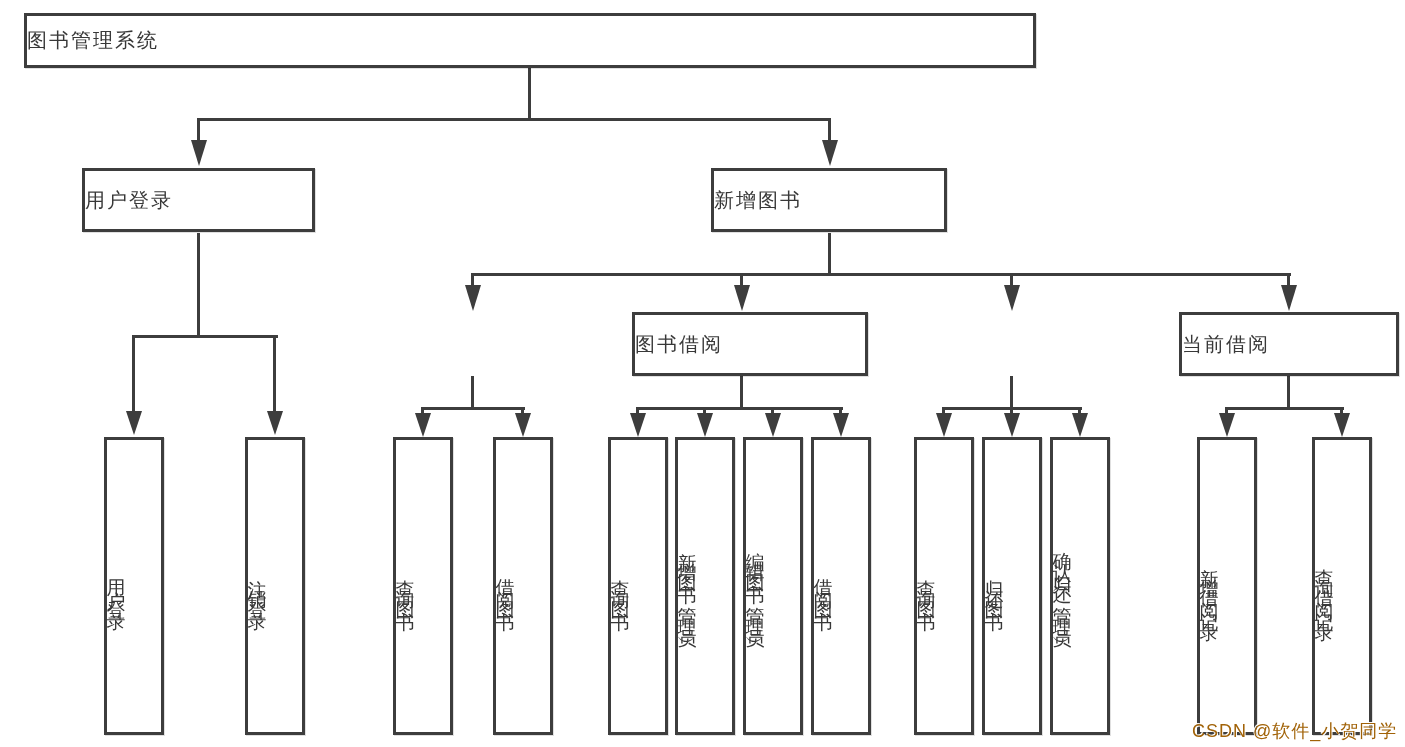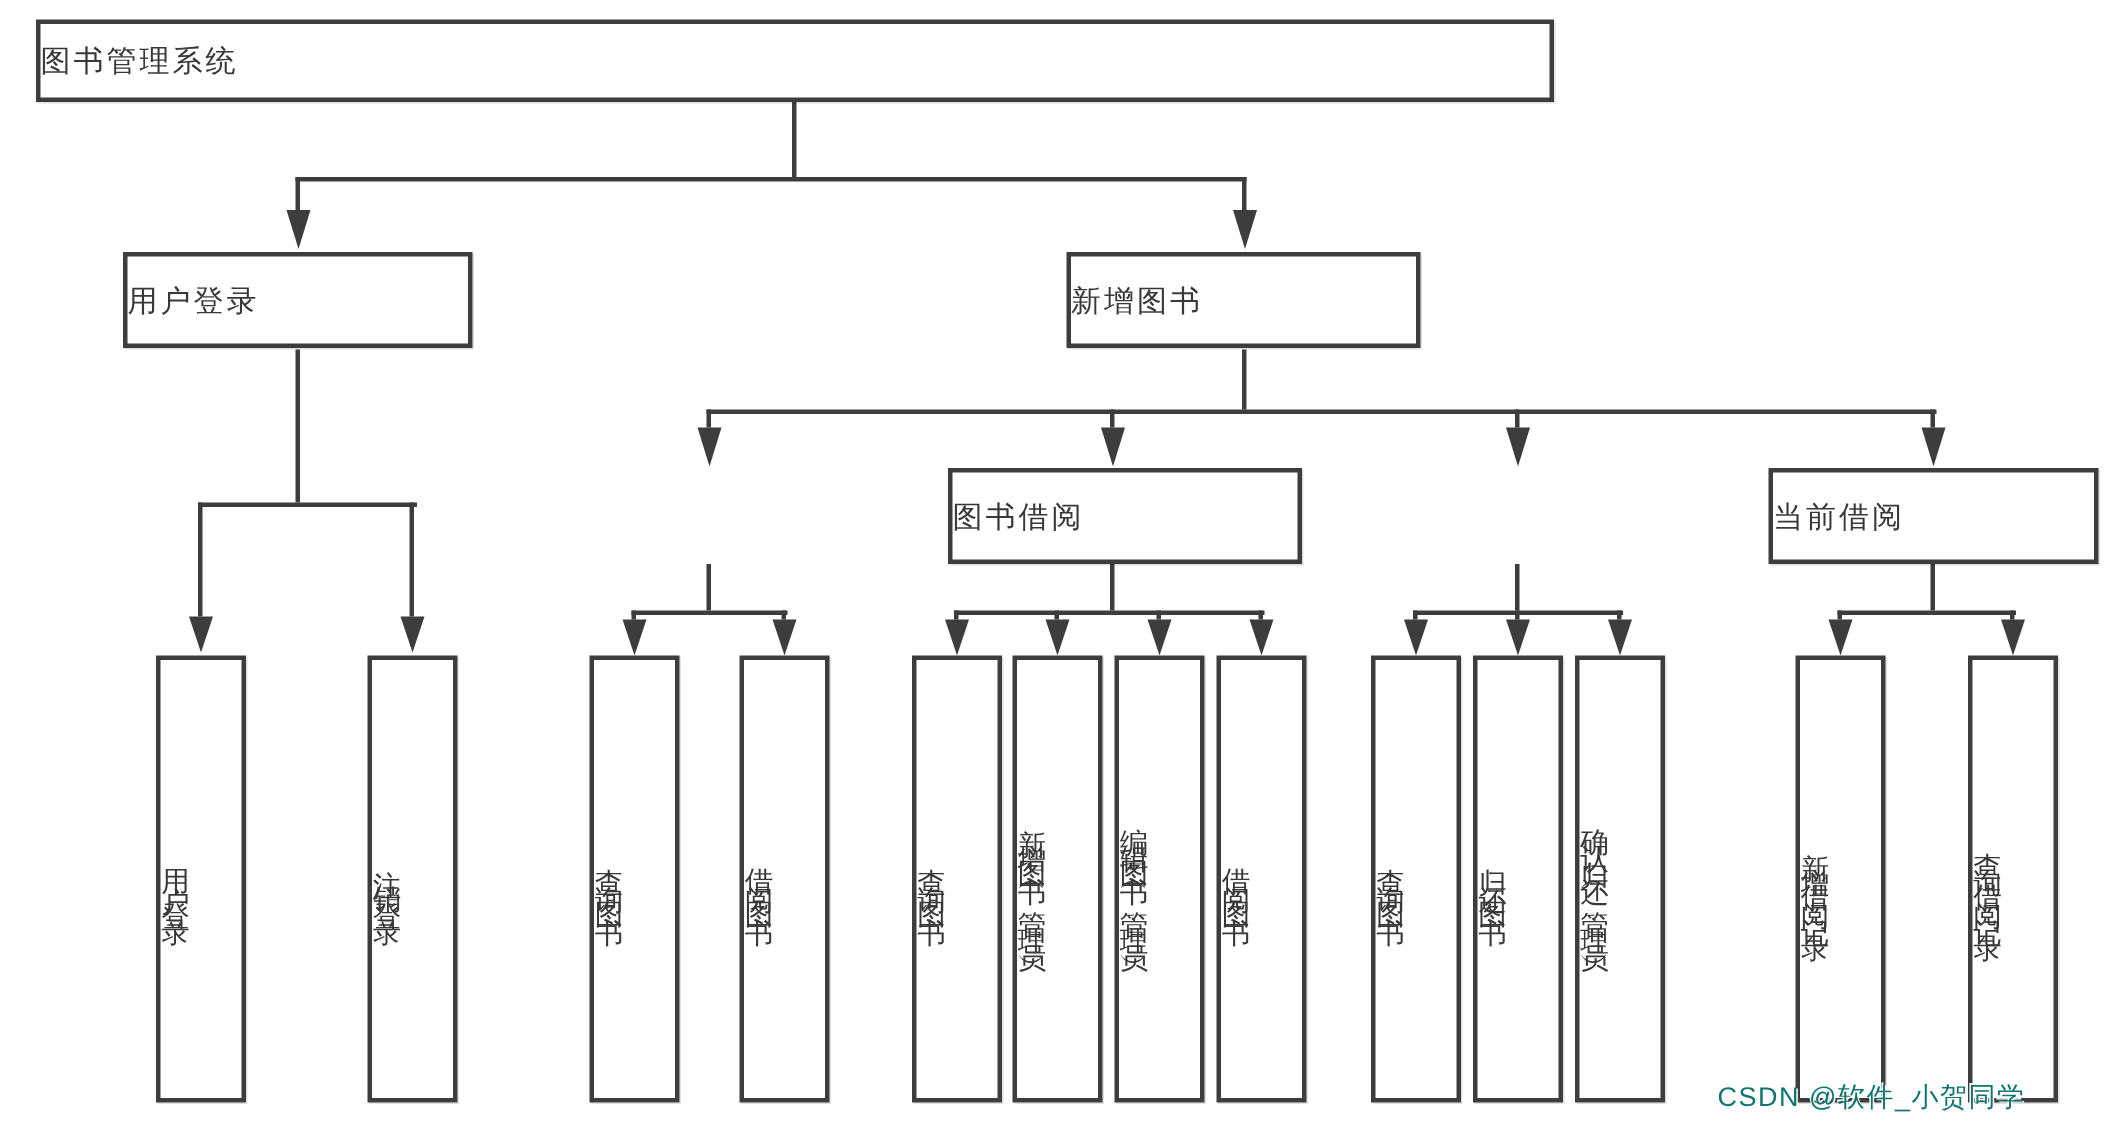--- a/index.html
+++ b/index.html
@@ -62,25 +62,25 @@
   #n-v-edit-books    { left: 743px; }
   #n-v-borrow-2      { left: 811px; }
   #n-v-query-3       { left: 914px; }
   #n-v-return        { left: 982px; }
   #n-v-confirm       { left: 1050px; }
   #n-v-add-record    { left: 1197px; }
   #n-v-query-record  { left: 1312px; }
   
   #watermark {
     position: absolute;
-    left: 1145px;
+    left: 1192px;
     top: 719px;
     font-size: 18px;
     letter-spacing: 1px;
-    color: #0f766e;
+    color: #a16207;
     text-shadow: 1px 1px 0 #ffffff, -1px -1px 0 #ffffff;
     white-space: nowrap;
   }
 </style>
 </head>
 <body>
 
 <div id="canvas">
 
   <div class="line vl" style="left:528px; top:68px;  height:50px;"></div>

